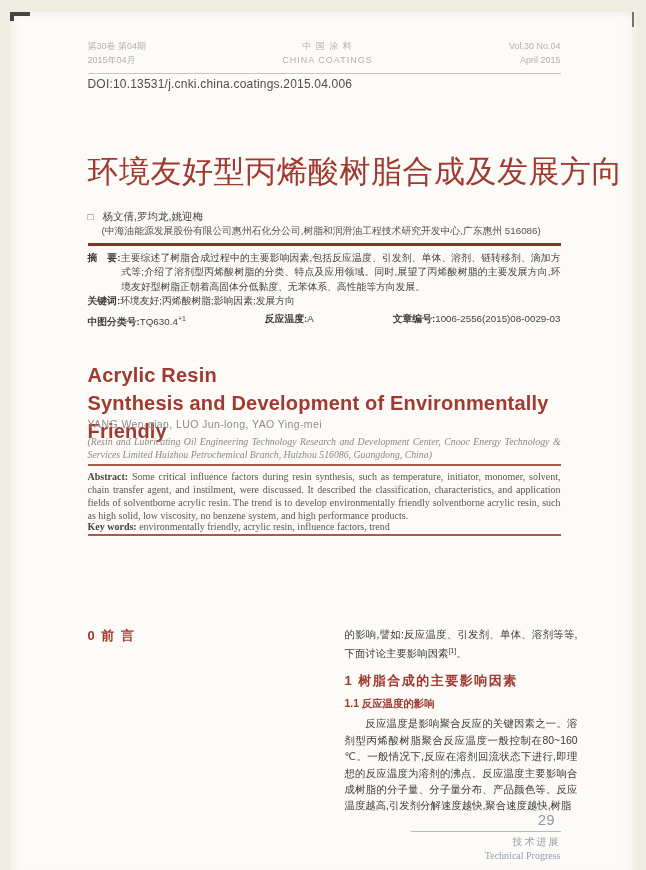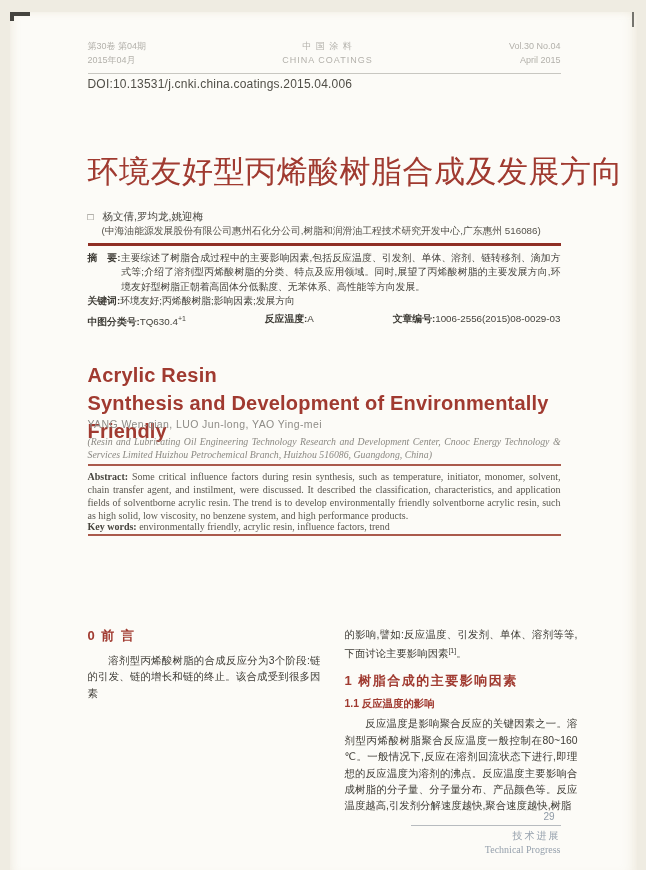--- a/index.html
+++ b/index.html
@@ -55,21 +55,21 @@
   .col-right{left:335px;top:615px;width:233px;}
   .sec{margin:0 0 8px;font-size:13px;font-weight:bold;color:#a03a30;letter-spacing:1.5px;}
   .sec.mt{margin-top:9px;margin-bottom:7px;}
   .subsec{margin:0 0 5px;font-size:10.4px;font-weight:bold;color:#a03a30;}
   .bp{margin:0;font-size:10.4px;line-height:16.4px;text-align:justify;color:#3c3a34;}
   .bp.indent{text-indent:2em;}
   .bp .ref{font-size:7px;}
   
   .pg-footer{right:76px;top:799px;width:150px;text-align:right;
              font-size:10px;color:#96a1ad;}
-  .pg-num{font-size:10px;color:#8d99a5;padding:0 6px 3px 0;border-bottom:1px solid #b7bbbf;margin-bottom:3px;}
+  .pg-num{font-size:15px;color:#8d99a5;padding:0 6px 3px 0;border-bottom:1px solid #b7bbbf;margin-bottom:3px;}
   .fo-cn{letter-spacing:2px;margin-bottom:1px;}
   .fo-en{font-family:"Liberation Serif","DejaVu Serif",serif;}
 </style>
 </head>
 <body>
 
 <div class="sheet">
 
   <div class="abs artifact-tl"></div>
   <div class="abs artifact-tl2"></div>
@@ -118,21 +118,20 @@
   <div class="abs en-authors">YANG Wen-qian, LUO Jun-long, YAO Ying-mei</div>
   <div class="abs en-affil">(Resin and Lubricating Oil Engineering Technology Research and Development Center, Cnooc Energy Technology &amp; Services Limited Huizhou Petrochemical Branch, Huizhou 516086, Guangdong, China)</div>
 
   <div class="abs en-rule-1"></div>
   <p class="abs en-abs"><b>Abstract:</b> <span>Some critical influence factors during resin synthesis, such as temperature, initiator, monomer, solvent, chain transfer agent, and instilment, were discussed. It described the classification, characteristics, and application fields of solventborne acrylic resin. The trend is to develop environmentally friendly solventborne acrylic resin, such as high solid, low viscosity, no benzene system, and high performance products.</span></p>
   <p class="abs en-kw"><b>Key words:</b> <span>environmentally friendly, acrylic resin, influence factors, trend</span></p>
   <div class="abs en-rule-2"></div>
 
   <div class="abs col-left">
     <h3 class="sec">0 前 言</h3>
-    <p class="bp indent">溶剂型丙烯酸树脂的合成反应分为3个阶段:链的引发、链的增长和链的终止。该合成受到很多因素</p>
   </div>
 
   <div class="abs col-right">
     <p class="bp"><span>的影响,譬如:反应温度、引发剂、单体、溶剂等等,下面讨论主要影响因素</span><sup class="ref">[1]</sup><span>。</span></p>
     <h3 class="sec mt">1 树脂合成的主要影响因素</h3>
     <h4 class="subsec">1.1 反应温度的影响</h4>
     <p class="bp indent">反应温度是影响聚合反应的关键因素之一。溶剂型丙烯酸树脂聚合反应温度一般控制在80~160 ℃。一般情况下,反应在溶剂回流状态下进行,即理想的反应温度为溶剂的沸点。反应温度主要影响合成树脂的分子量、分子量分布、产品颜色等。反应温度越高,引发剂分解速度越快,聚合速度越快,树脂</p>
   </div>
 
   <footer class="abs pg-footer">

